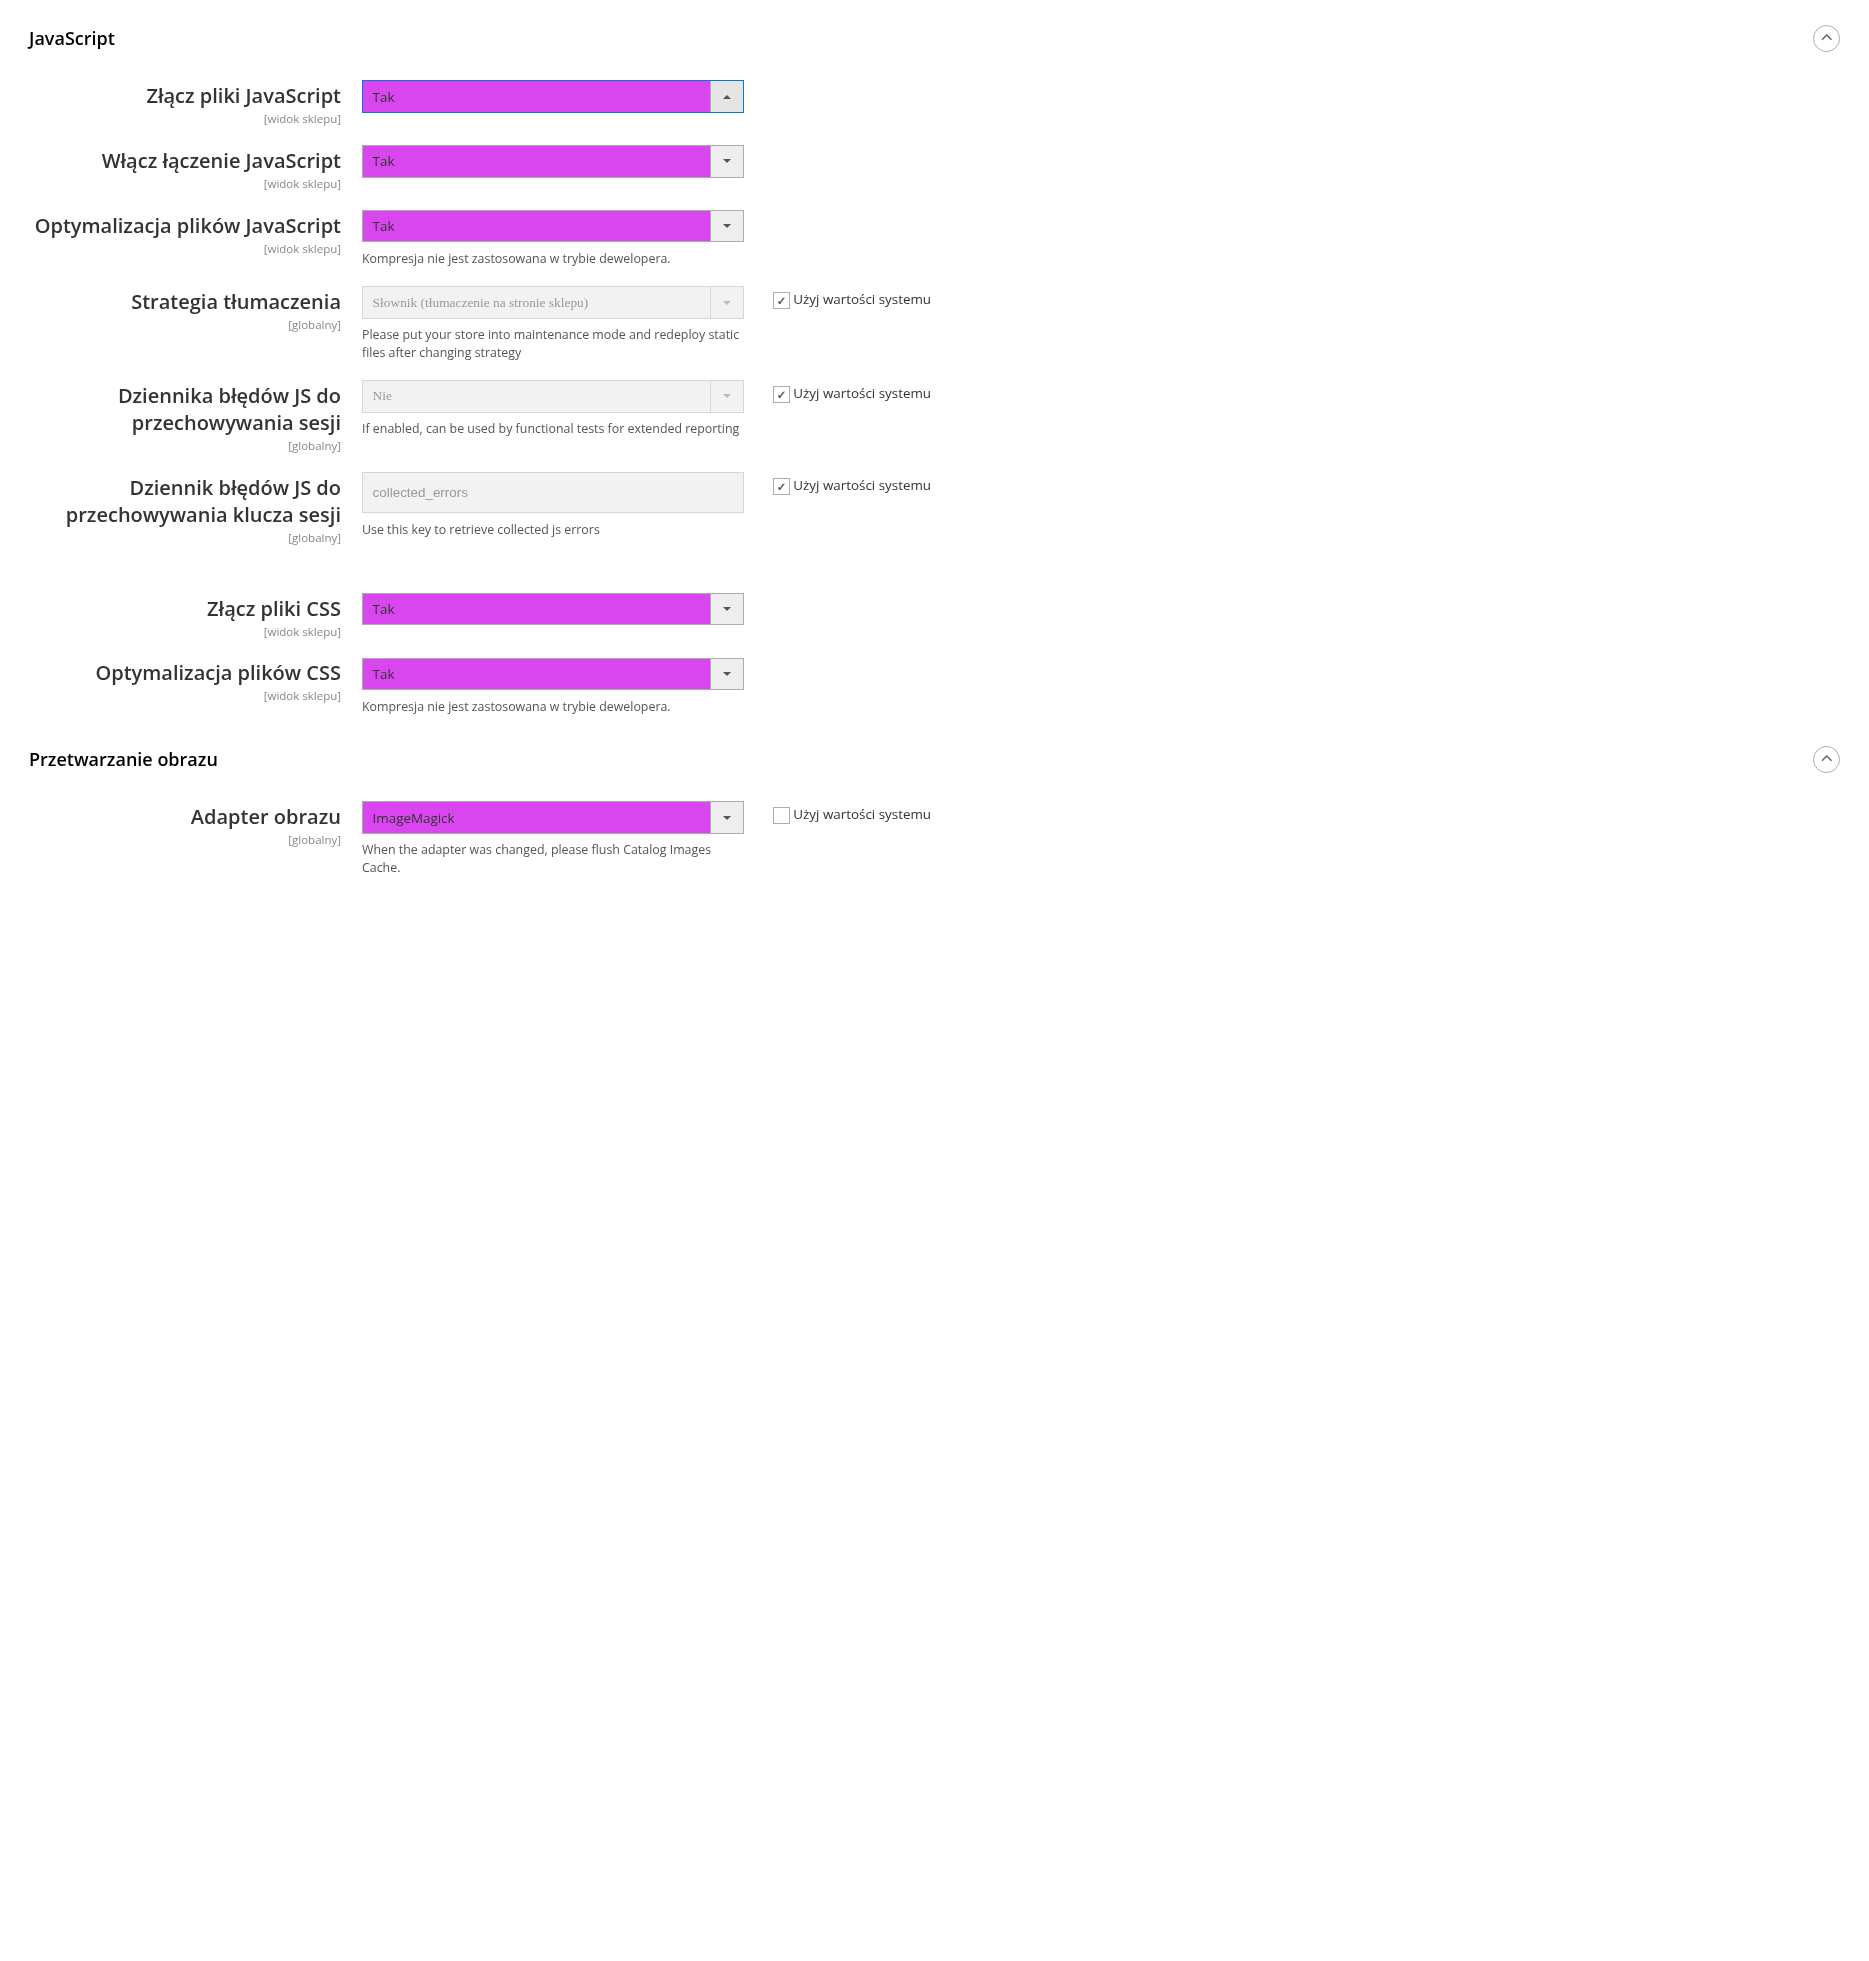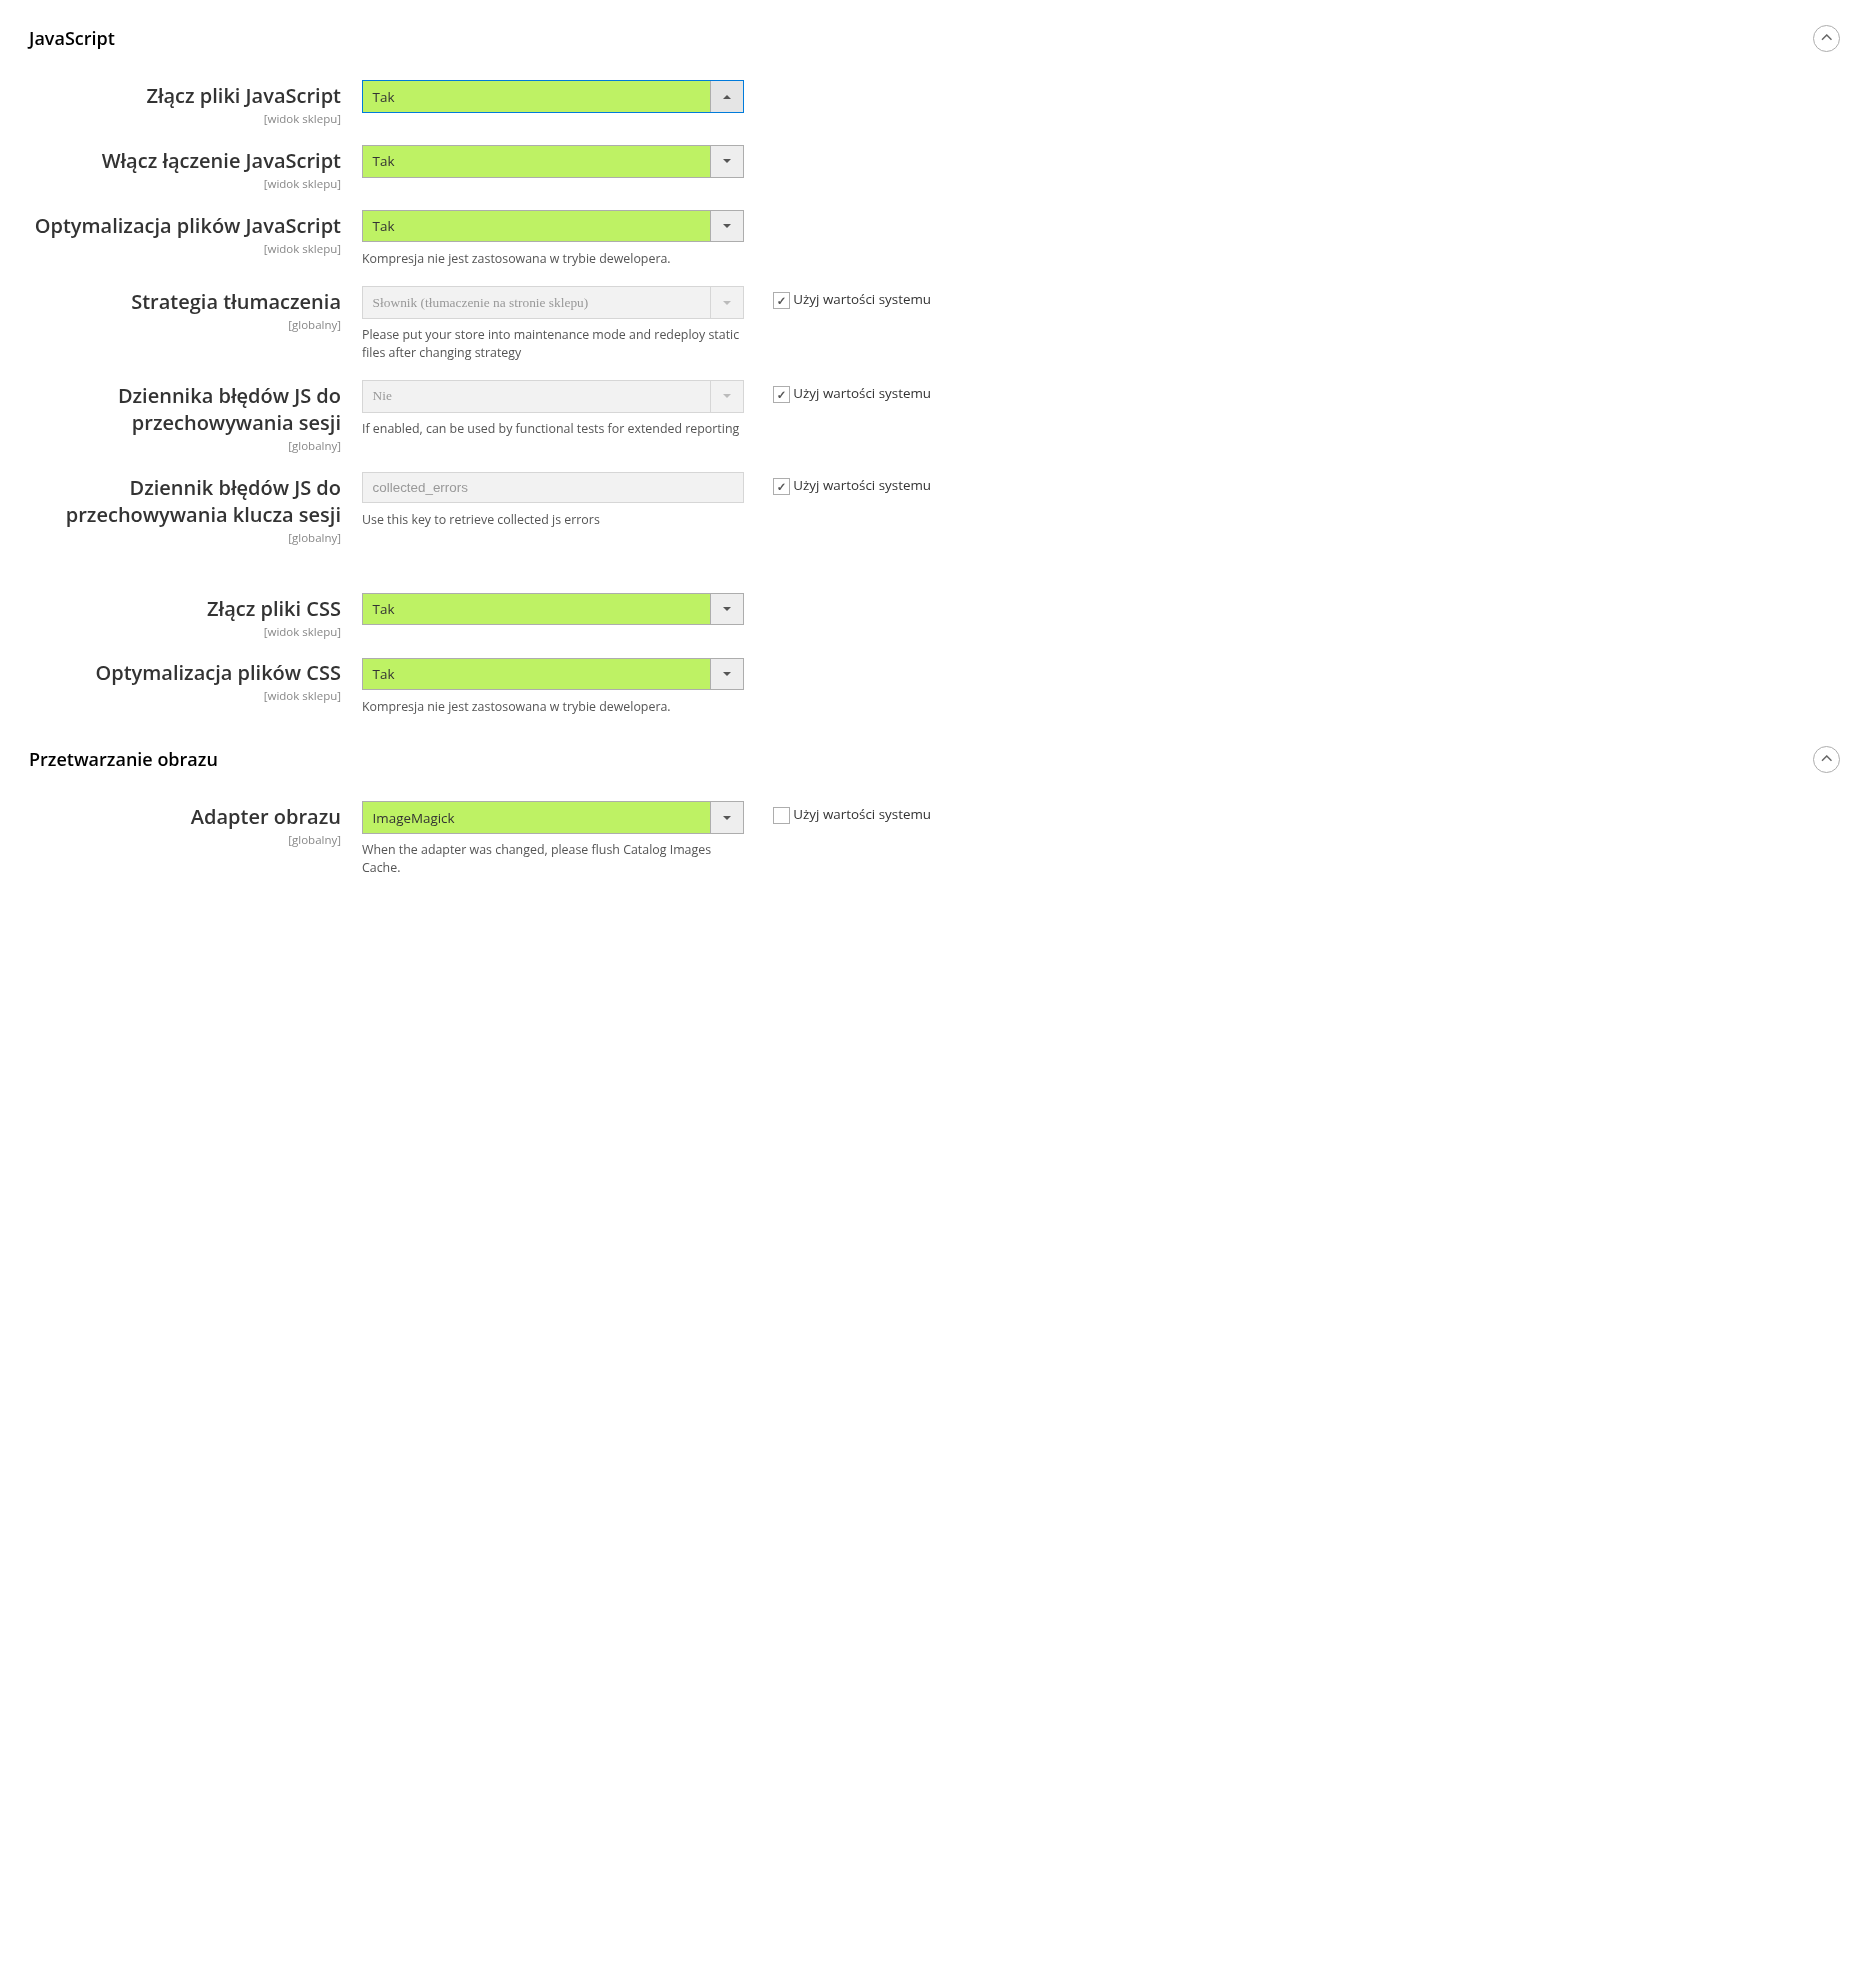--- a/index.html
+++ b/index.html
@@ -78,21 +78,21 @@
     color: #555;
     margin-top: 7.6px;
     line-height: 1.4;
   }
 
   .select {
     display: flex;
     width: 100%;
     height: 32.5px;
     border: 1px solid #adadad;
-    background: #bef264;
+    background: #d946ef;
     box-sizing: border-box;
   }
   .select.focused { border-color: #007bdb; }
   .select.disabled {
     background: #f2f2f2;
     border-color: #d6d6d6;
     color: #999;
     font-family: Liberation Serif, serif;
   }
   .select-value {
@@ -120,21 +120,21 @@
     background: #f2f2f2;
   }
   .select.focused .select-btn { background: #e5e5e5; }
   .tri { width: 0; height: 0; border-left: 4.8px solid transparent; border-right: 4.8px solid transparent; }
   .tri-up   { border-bottom: 4.8px solid #555; }
   .tri-down { border-top: 4.8px solid #555; }
   .select.disabled .tri-down { border-top-color: #bbb; }
 
   .text-input {
     width: 100%;
-    height: 31px;
+    height: 41px;
     border: 1px solid #adadad;
     padding: 0 9.6px;
     box-sizing: border-box;
     font-size: 13.4px;
     color: #333;
     background: #fff;
   }
   .text-input.disabled {
     background: #f2f2f2;
     border-color: #d6d6d6;

